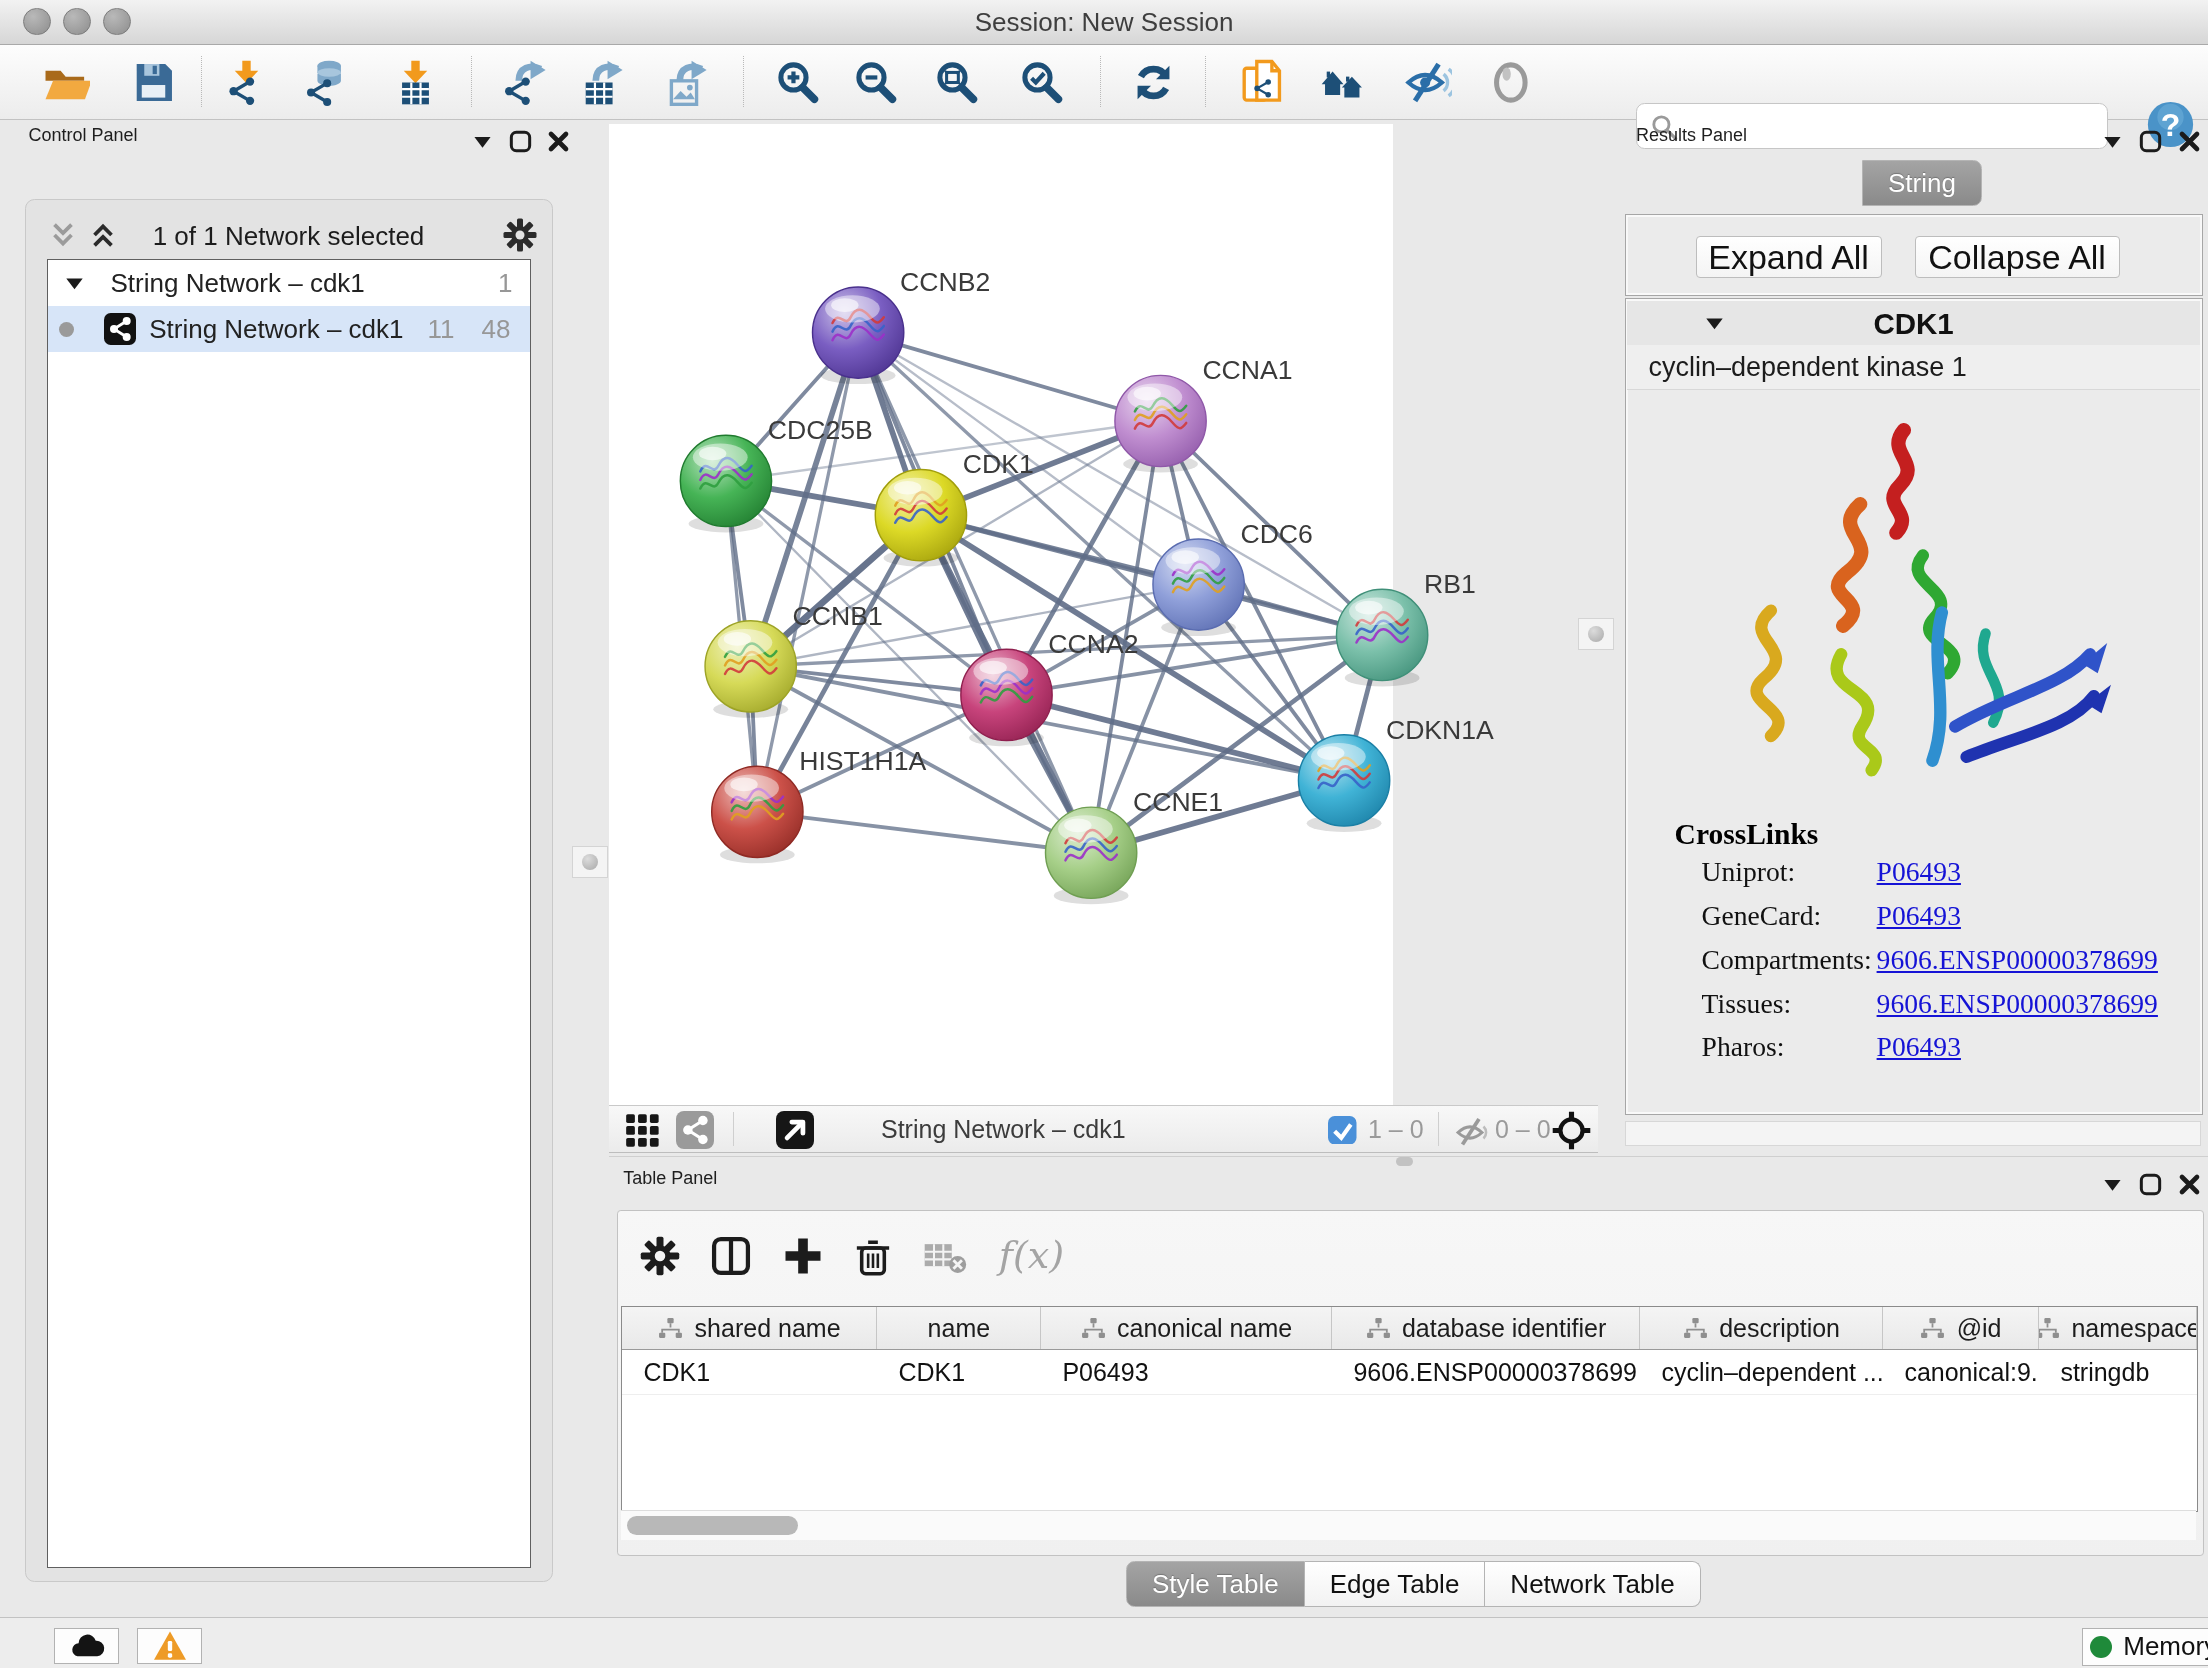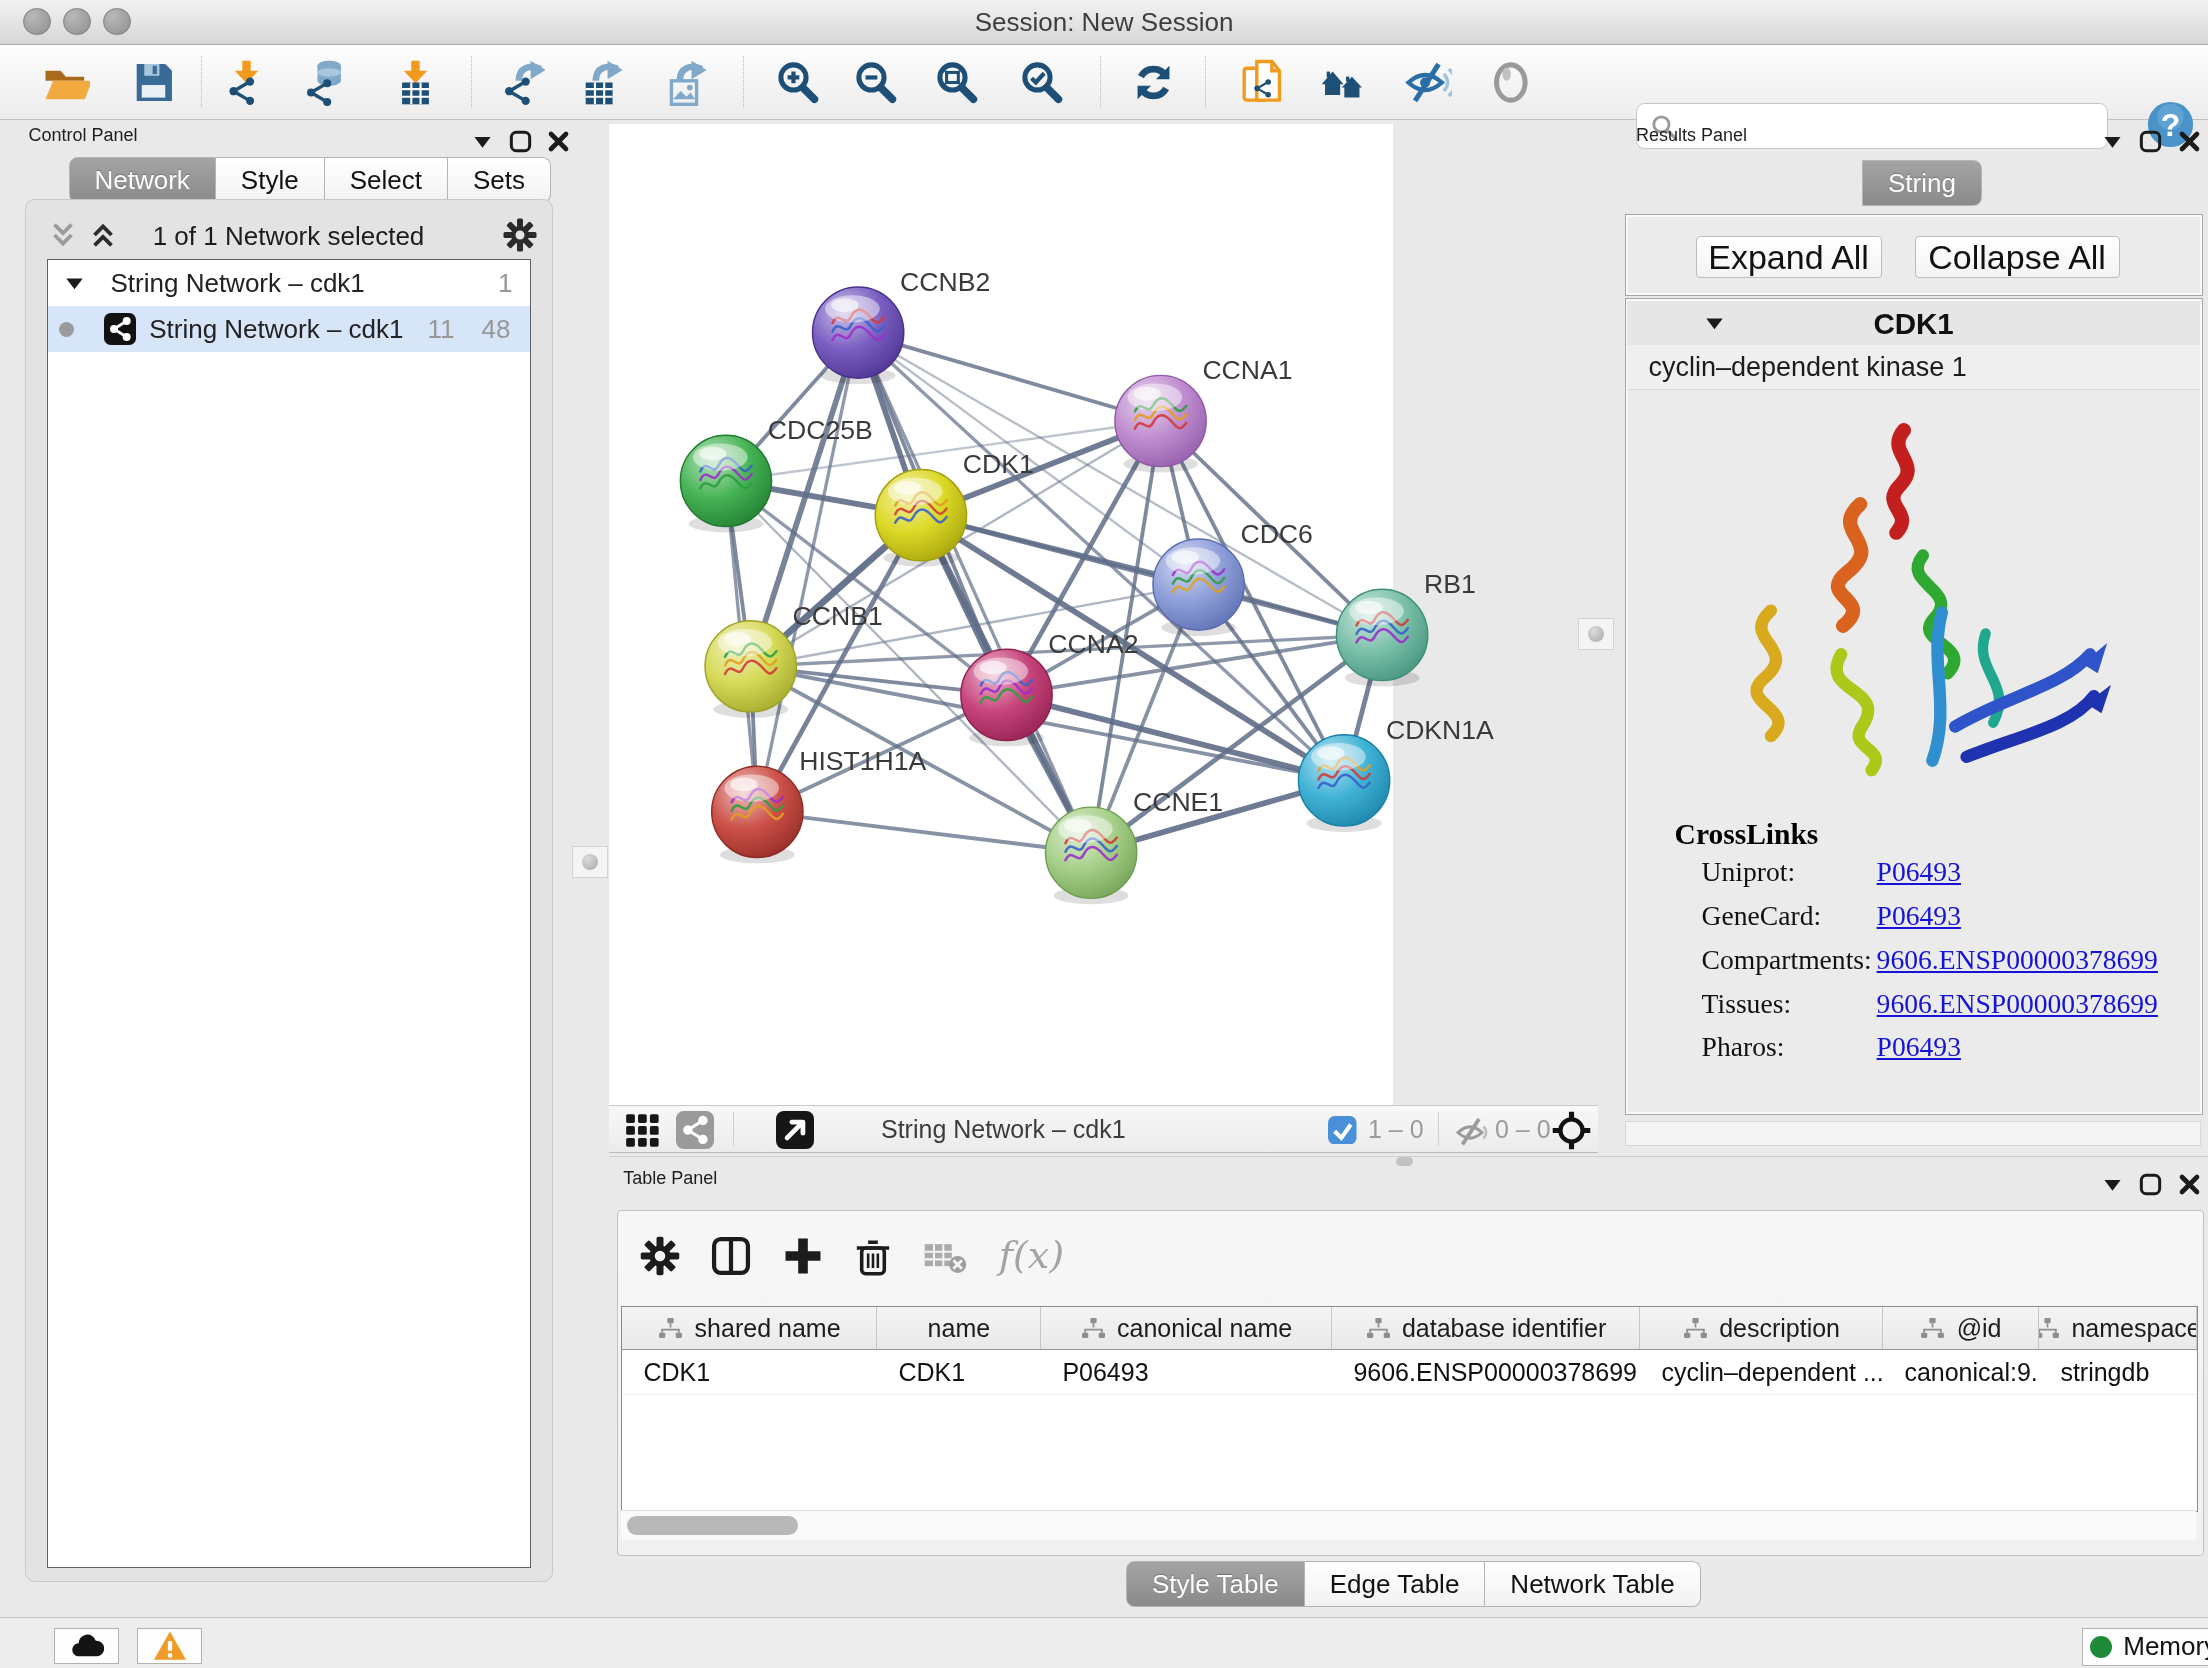--- a/index.html
+++ b/index.html
@@ -298,26 +298,20 @@
           <svg width="25" height="25" viewBox="0 0 30 30">
             <rect x="4" y="4" width="22" height="22" rx="6" fill="none" stroke="#1b1b1b" stroke-width="3.6"></rect>
           </svg>
         </span>
       <span class="ico">
           <svg width="25" height="25" viewBox="0 0 30 30">
             <path d="M6 6 L24 24 M24 6 L6 24" stroke="#1b1b1b" stroke-width="5.6" stroke-linecap="round"></path>
           </svg>
         </span>
     </div>
-    <div class="seg abs" style="left:59px;top:38px" id="cp-tabs">
-        <span class="sg on">Network</span>
-        <span class="sg">Style</span>
-        <span class="sg">Select</span>
-        <span class="sg">Sets</span>
-      </div>
     <div class="cp-body">
       <div class="cp-tb">
         <span class="ico abs" style="left:21px;top:5.7px">
             <svg width="32" height="32" viewBox="0 0 34 34">
               <path d="M8 6l9 9 9-9M8 17l9 9 9-9" stroke="#9b9b9b" stroke-width="4" fill="none"></path>
             </svg>
           </span>
         <span class="ico abs" style="left:61px;top:5.7px">
             <svg width="32" height="32" viewBox="0 0 34 34">
               <path d="M8 28l9-9 9 9M8 17l9-9 9 9" stroke="#2b2b2b" stroke-width="4" fill="none"></path>

